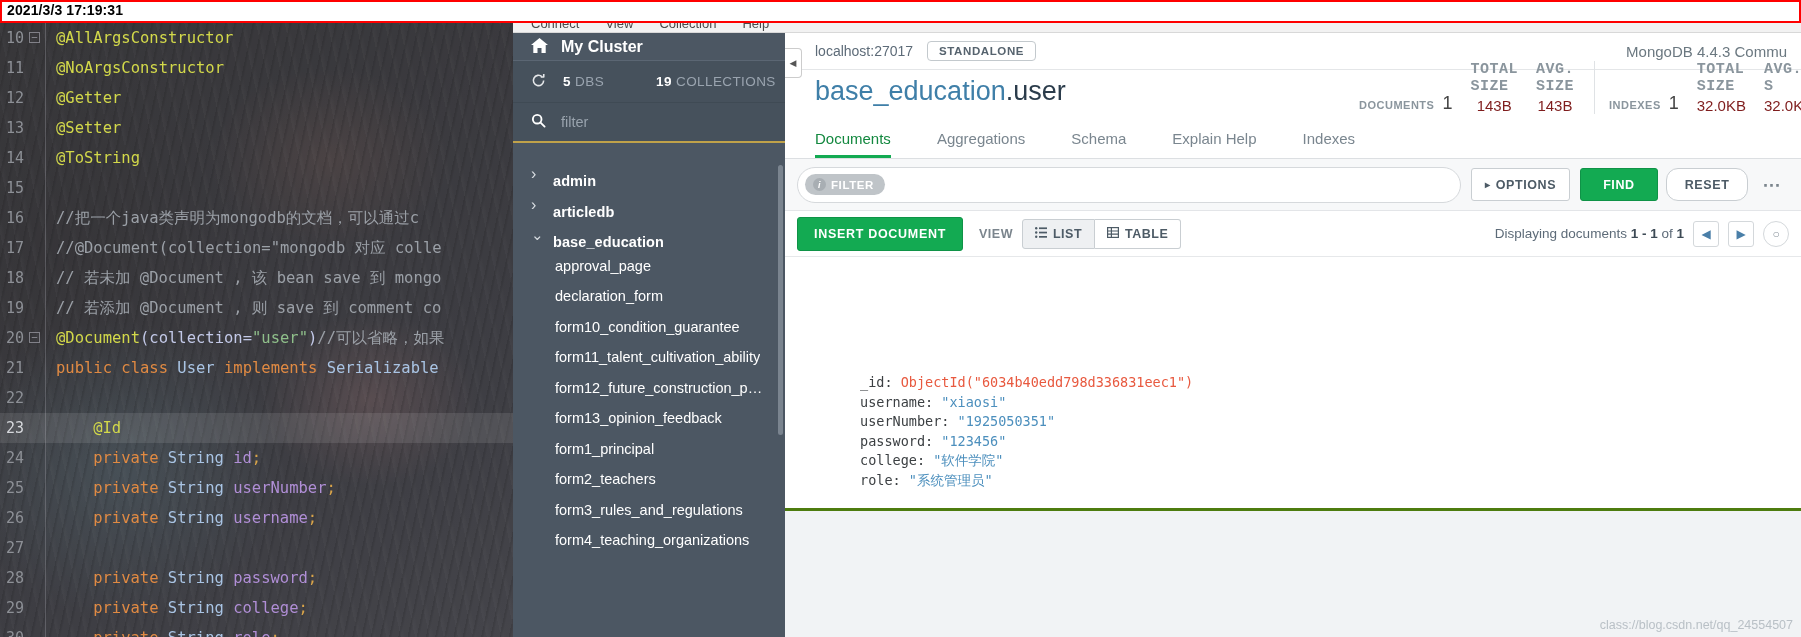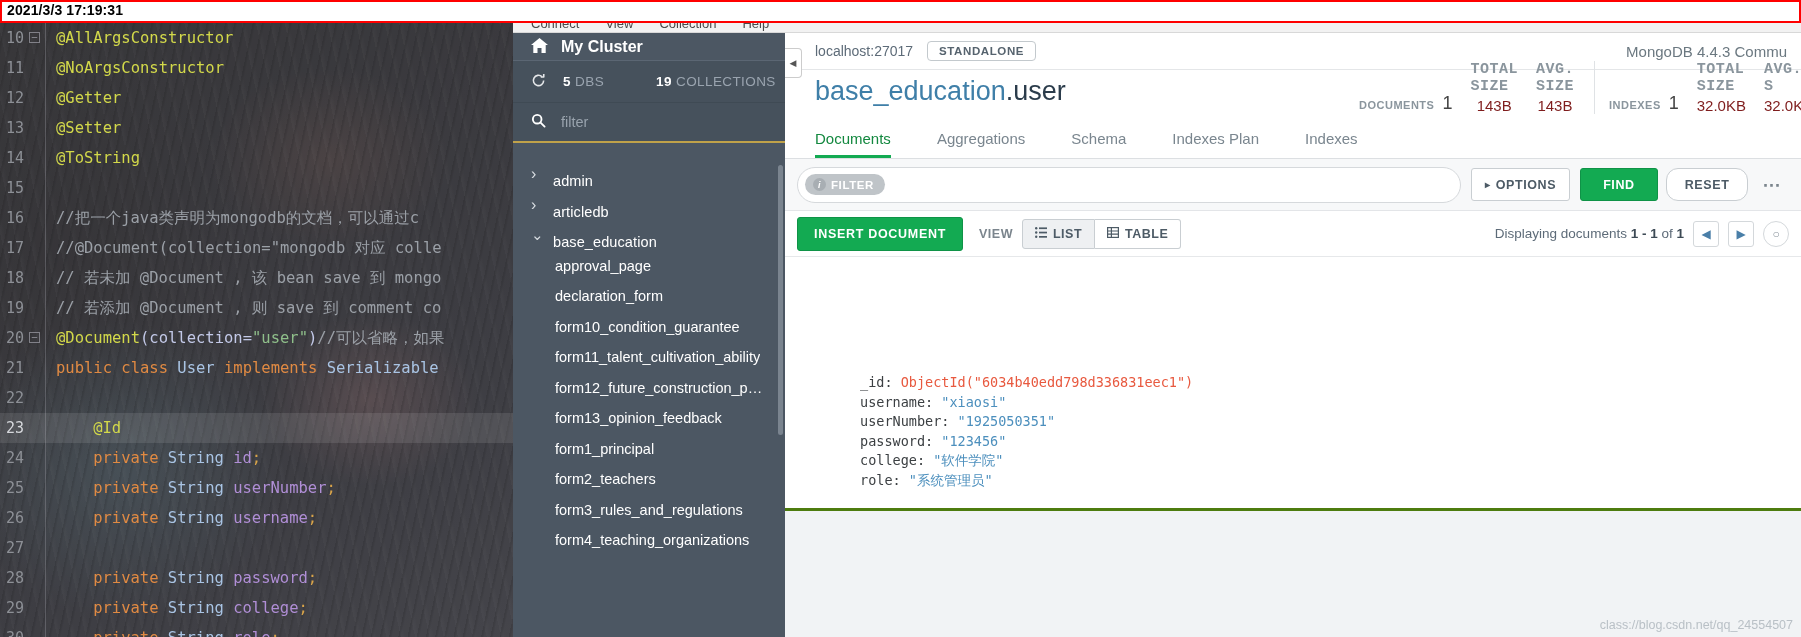--- a/index.html
+++ b/index.html
@@ -132,21 +132,21 @@
     position: absolute; left: 0; top: 126px; width: 272px; height: 478px;
     overflow: hidden; background: #4c5763;
   }
   .tree-row {
     height: 30.5px; display: flex; align-items: center; font-size: 14.5px; color: #fff;
     white-space: nowrap;
   }
   .tree-row .chev {
     width: 22px; margin-left: 18px; font-size: 13px; color: #d8dde2; text-align: left;
   }
-  .db-label { font-weight: normal; letter-spacing: .1px; margin-top: 14px; }
+  .db-label { font-weight: bold; letter-spacing: .1px; margin-top: 14px; }
   .coll-row { padding-left: 42px; }
   .coll-label { overflow: hidden; text-overflow: ellipsis; max-width: 220px; display: inline-block; }
   #sidebar-scrollbar {
     position: absolute; right: 2px; top: 132px; width: 5px; height: 270px;
     background: rgba(160,170,180,0.55); border-radius: 3px;
   }
   #sidebar-collapse {
     position: absolute; left: 272px; top: 34px; width: 17px; height: 30px;
     background: #fff; border: 1px solid #ccc; border-left: none;
     border-radius: 0 4px 4px 0;
@@ -426,21 +426,21 @@
               <span class="sv">32.0K</span>
             </span>
           </div>
         </div>
       </div>
 
       <div id="tabs">
           <div class="tab active">Documents</div>
           <div class="tab">Aggregations</div>
           <div class="tab">Schema</div>
-          <div class="tab">Indexes Plan</div>
+          <div class="tab">Explain Help</div>
           <div class="tab">Indexes</div>
         </div>
 
       <div id="query-bar">
         <div id="filter-pill-wrap">
           <span id="filter-pill">
             <span class="i-ico">i</span>
             <span>FILTER</span>
           </span>
         </div>

